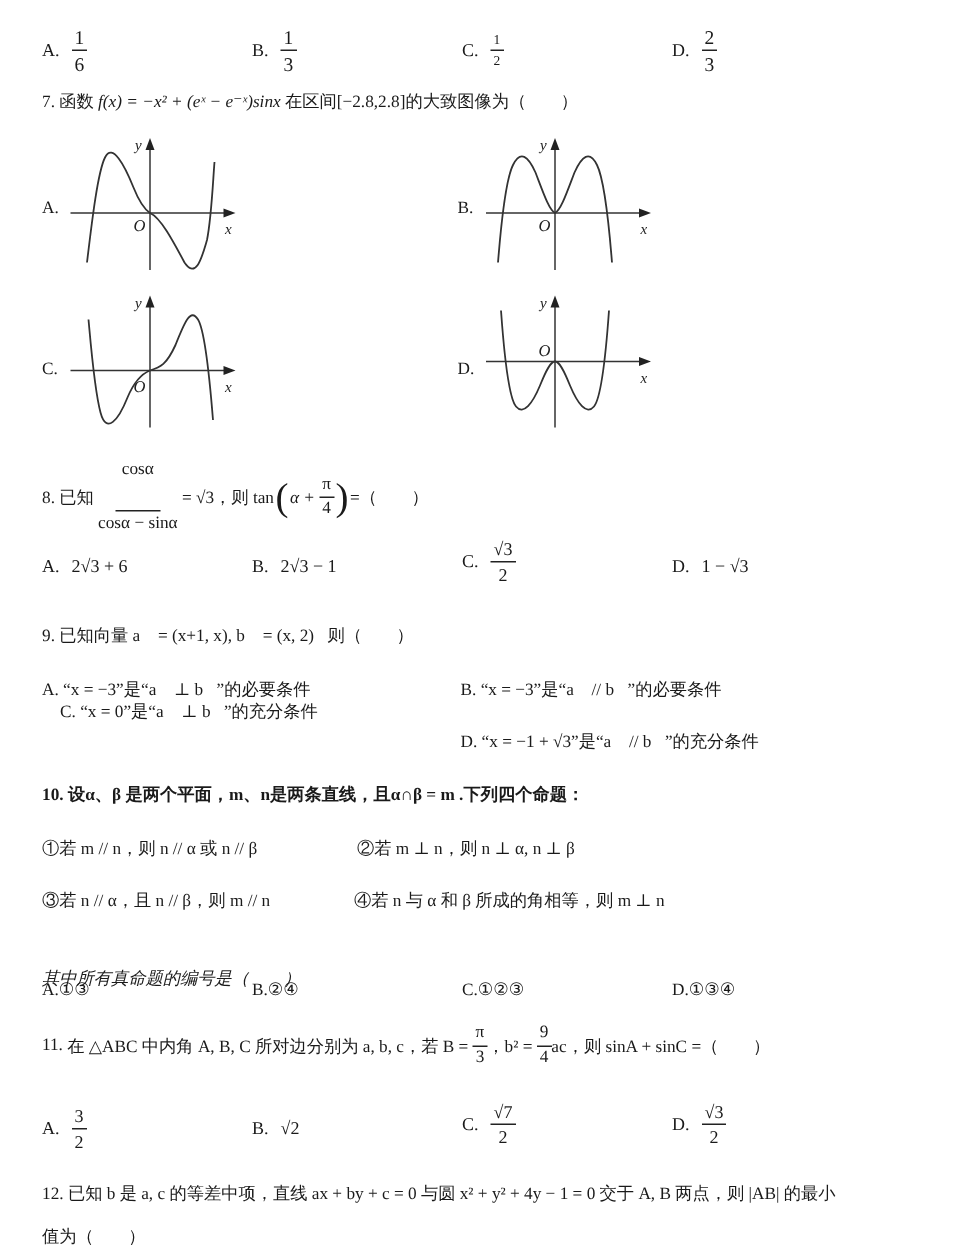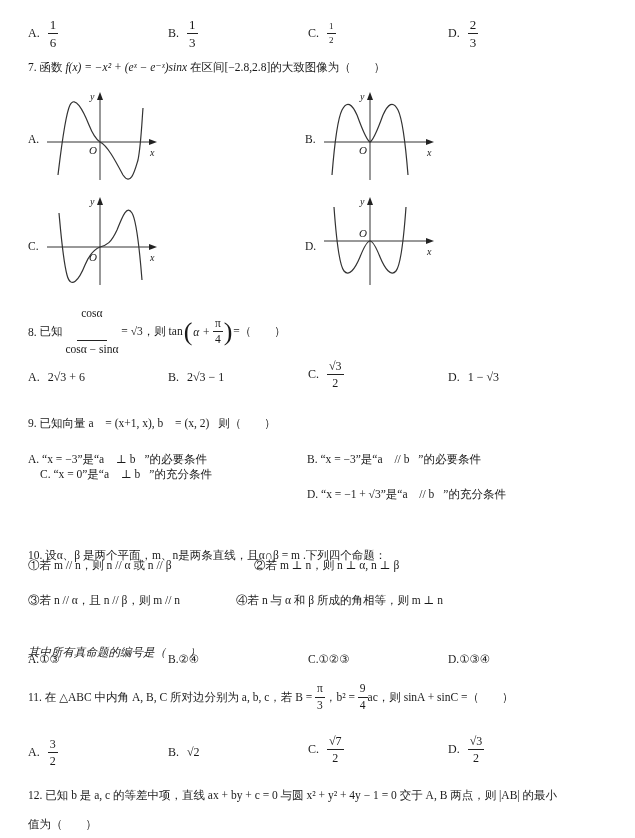--- a/index.html
+++ b/index.html
@@ -168,26 +168,26 @@
 </div>
 <div class="abs q" style="left:28px;top:467px;margin-left:12px;">
   <span>C.</span>
   <span>“x = 0”是“a⃗ ⊥ b⃗”的充分条件</span>
 </div>
 <div class="abs q" style="left:307px;top:487px;">
   <span>D.</span>
   <span>“x = −1 + √3”是“a⃗ // b⃗”的充分条件</span>
 </div>
 
-<div class="abs q" style="left:28px;top:548px;">
+<div class="abs q" style="left:28px;top:522px;font-weight:bold;">
   <span>10.</span>
   <span>设α、β 是两个平面，m、n是两条直线，且α∩β = m .下列四个命题：</span>
 </div>
 <div class="abs q" style="left:28px;top:558px;">①若 m // n，则 n // α 或 n // β</div>
-<div class="abs q" style="left:238px;top:558px;margin-left:16px;">②若 m ⊥ n，则 n ⊥ α, n ⊥ β</div>
+<div class="abs q" style="left:238px;top:558px;">②若 m ⊥ n，则 n ⊥ α, n ⊥ β</div>
 <div class="abs q" style="left:28px;top:593px;">③若 n // α，且 n // β，则 m // n</div>
 <div class="abs q" style="left:236px;top:593px;">④若 n 与 α 和 β 所成的角相等，则 m ⊥ n</div>
 <div class="abs q" style="left:28px;top:645px;font-style:italic;">其中所有真命题的编号是（　　）</div>
 <div class="abs q" style="left:28px;top:652px;text-align:center;">
   <span>A.</span><span>①③</span>
 </div>
 <div class="abs q" style="left:168px;top:652px;">
   <span>B.</span><span>②④</span>
 </div>
 <div class="abs q" style="left:308px;top:652px;">

